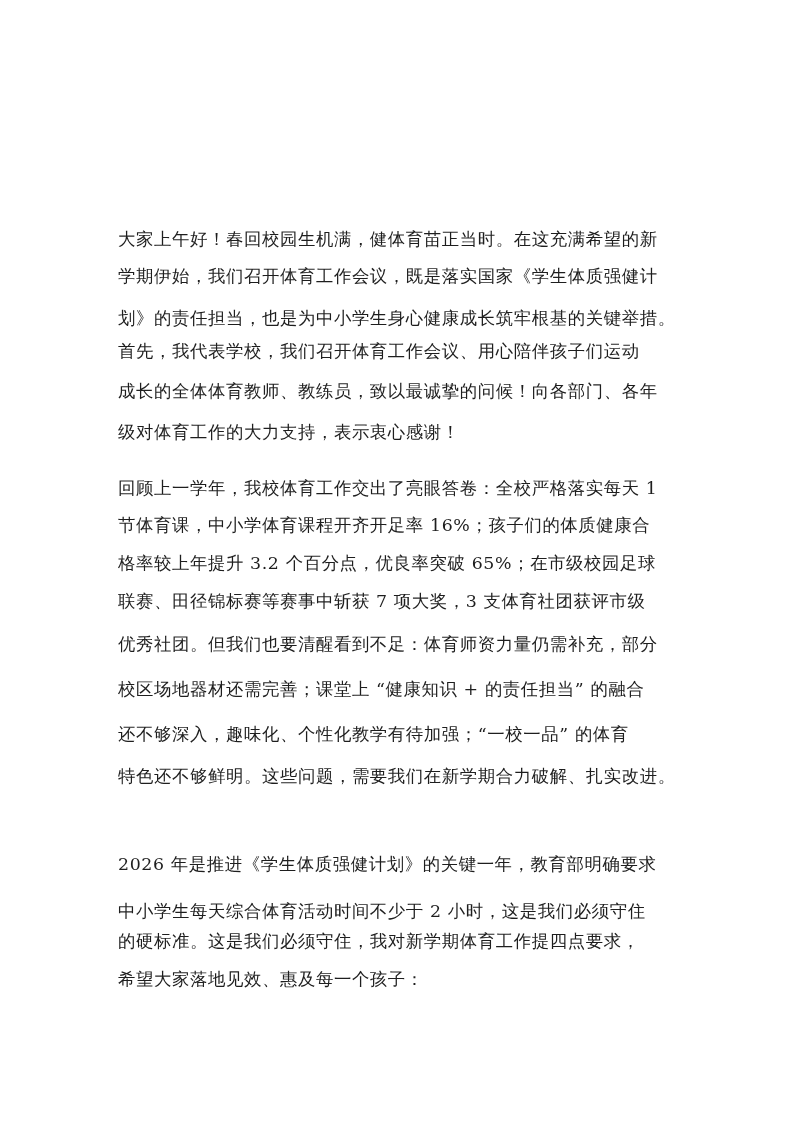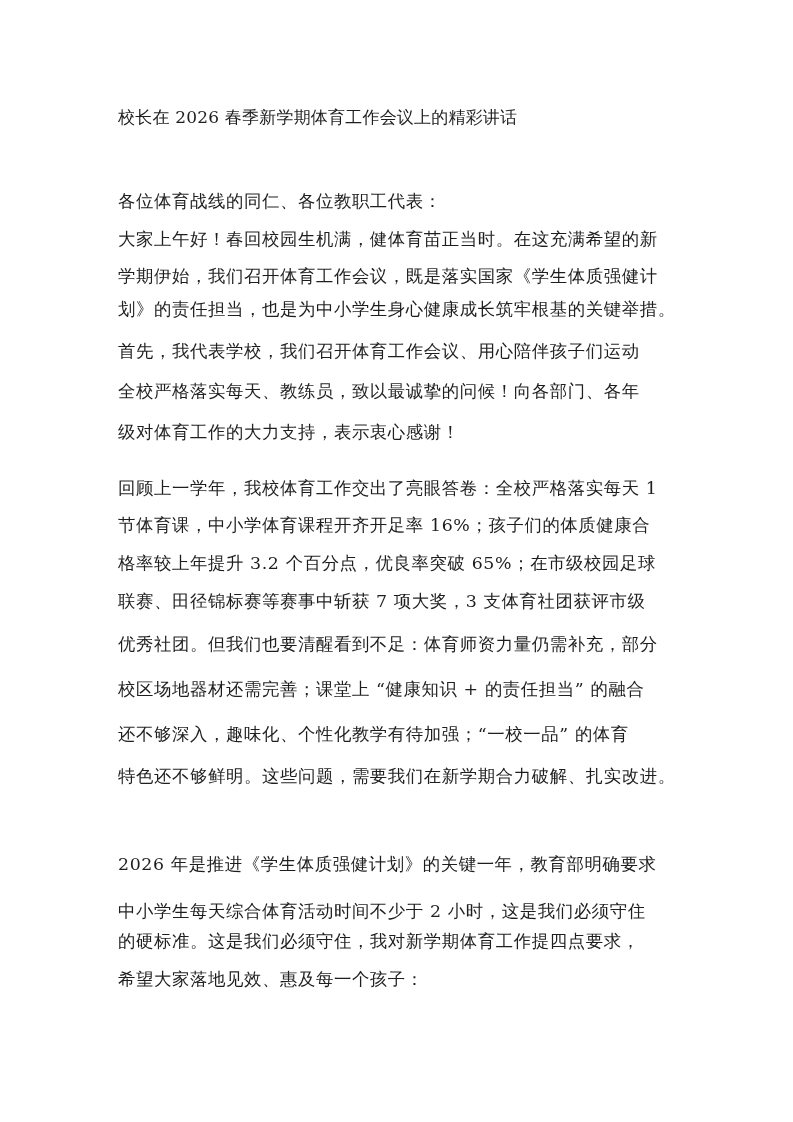--- a/index.html
+++ b/index.html
@@ -7,30 +7,28 @@
            font-family: "DejaVu Serif", "Liberation Serif", serif; color: #1e1e1e; }
     .page { position: absolute; left: 0; top: 0; width: 793px; height: 1122px; background: #fff; }
     .line { position: absolute; left: 118px; width: 560px; font-size: 17.4px; line-height: 24px;
             white-space: nowrap; letter-spacing: 0.6px; }
     .title { font-size: 17px; letter-spacing: 0.2px; }
   </style>
 </head>
 <body>
 
 <div class="page">
-  <div class="line title" style="top:105px">校长在 2026 春季新学期体育工作会议上的精彩讲话</div>
 
-  <div class="line" style="top:189px">各位体育战线的同仁、各位教职工代表：</div>
 
   <div>
     <div class="line" style="top:227px">大家上午好！春回校园生机满，健体育苗正当时。在这充满希望的新</div>
     <div class="line" style="top:264px">学期伊始，我们召开体育工作会议，既是落实国家《学生体质强健计</div>
-    <div class="line" style="top:297px">划》的责任担当，也是为中小学生身心健康成长筑牢根基的关键举措。</div>
+    <div class="line" style="top:306px">划》的责任担当，也是为中小学生身心健康成长筑牢根基的关键举措。</div>
     <div class="line" style="top:339px">首先，我代表学校，我们召开体育工作会议、用心陪伴孩子们运动</div>
-    <div class="line" style="top:379px">全校严格落实每天、教练员，致以最诚挚的问候！向各部门、各年</div>
+    <div class="line" style="top:379px">成长的全体体育教师、教练员，致以最诚挚的问候！向各部门、各年</div>
     <div class="line" style="top:420px">级对体育工作的大力支持，表示衷心感谢！</div>
   </div>
 
   <div>
     <div class="line" style="top:476px">回顾上一学年，我校体育工作交出了亮眼答卷：全校严格落实每天 1</div>
     <div class="line" style="top:513px">节体育课，中小学体育课程开齐开足率 16%；孩子们的体质健康合</div>
     <div class="line" style="top:551px">格率较上年提升 3.2 个百分点，优良率突破 65%；在市级校园足球</div>
     <div class="line" style="top:589px">联赛、田径锦标赛等赛事中斩获 7 项大奖，3 支体育社团获评市级</div>
     <div class="line" style="top:632px">优秀社团。但我们也要清醒看到不足：体育师资力量仍需补充，部分</div>
     <div class="line" style="top:677px">校区场地器材还需完善；课堂上 “健康知识 + 的责任担当” 的融合</div>

